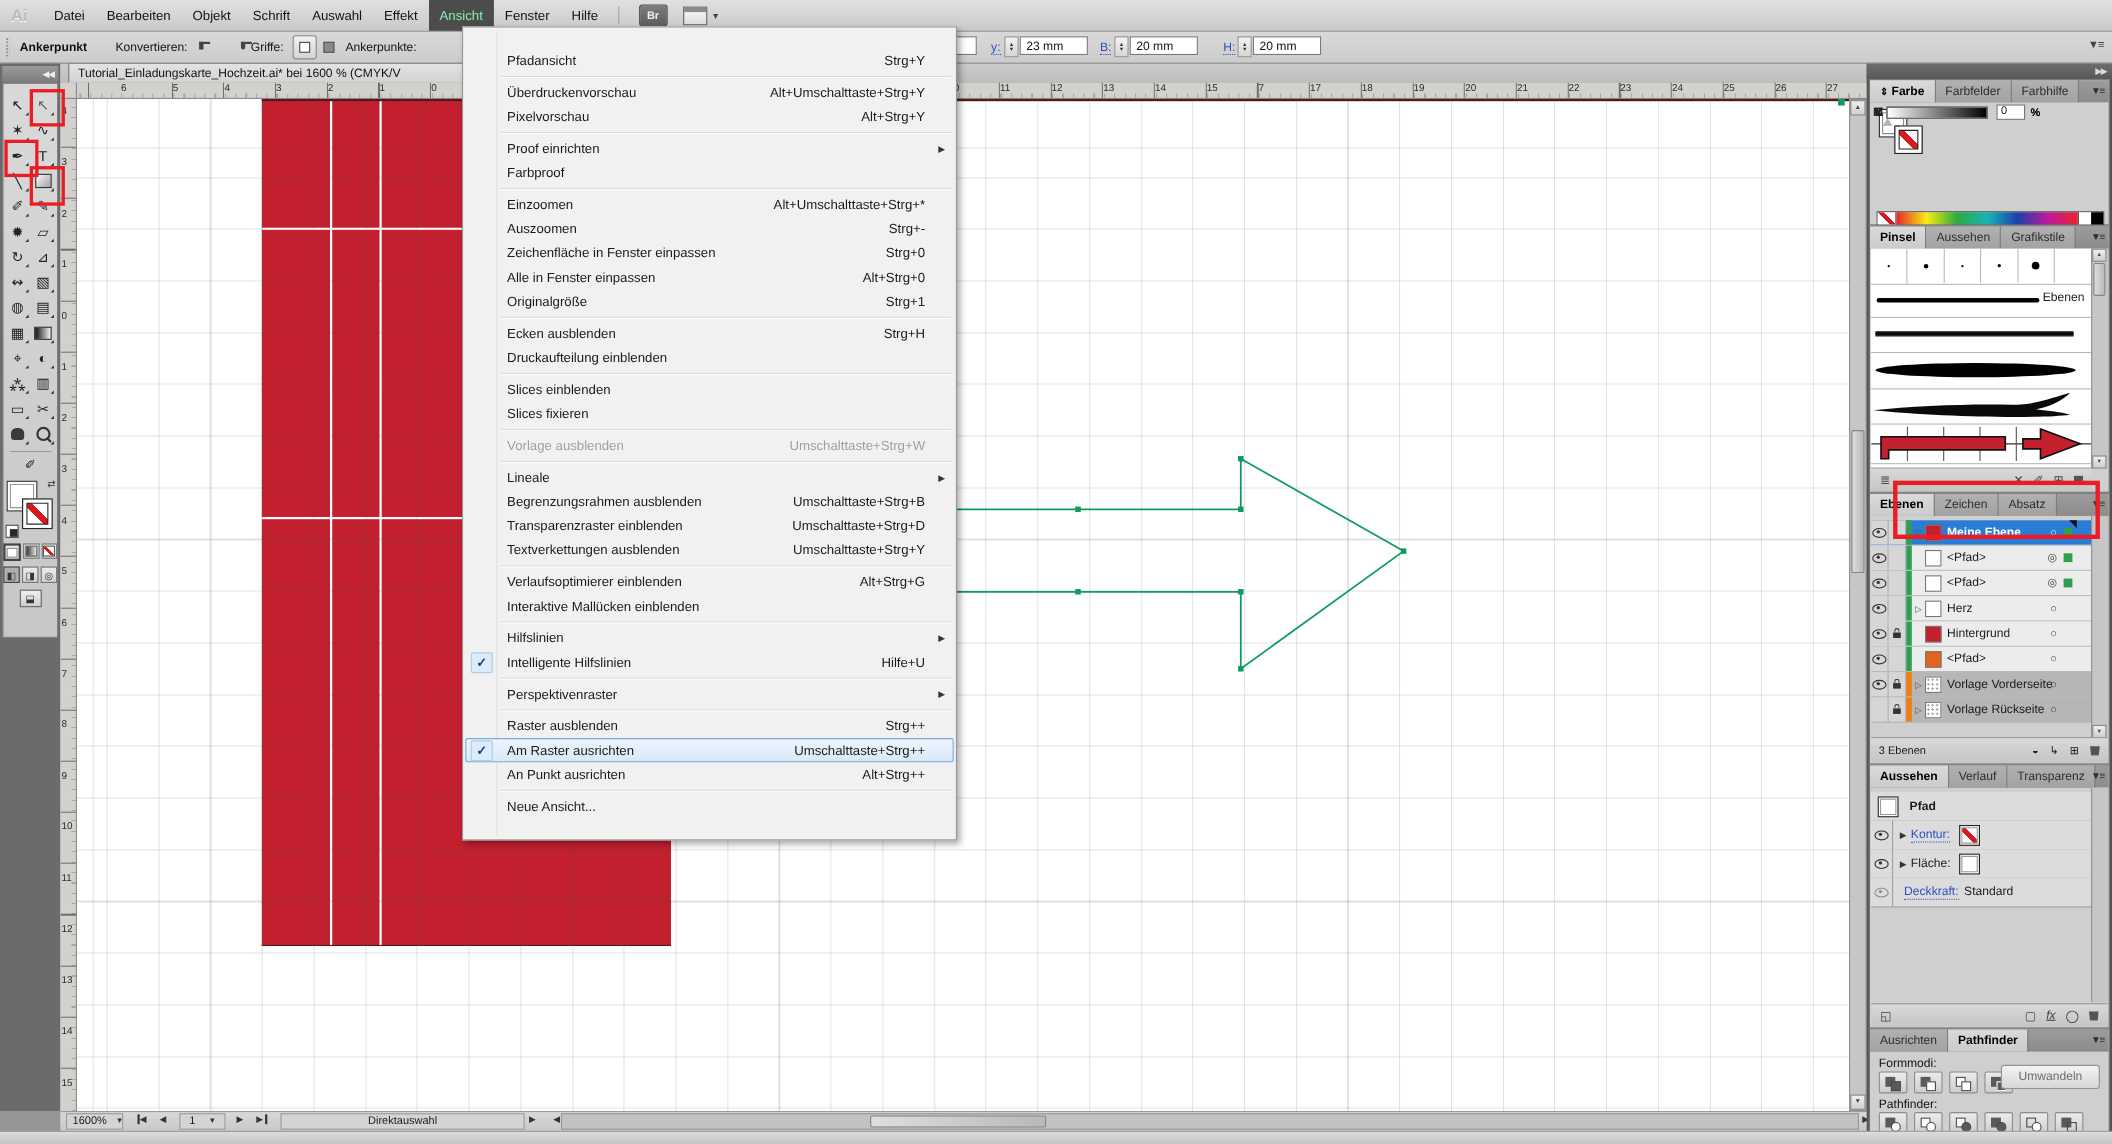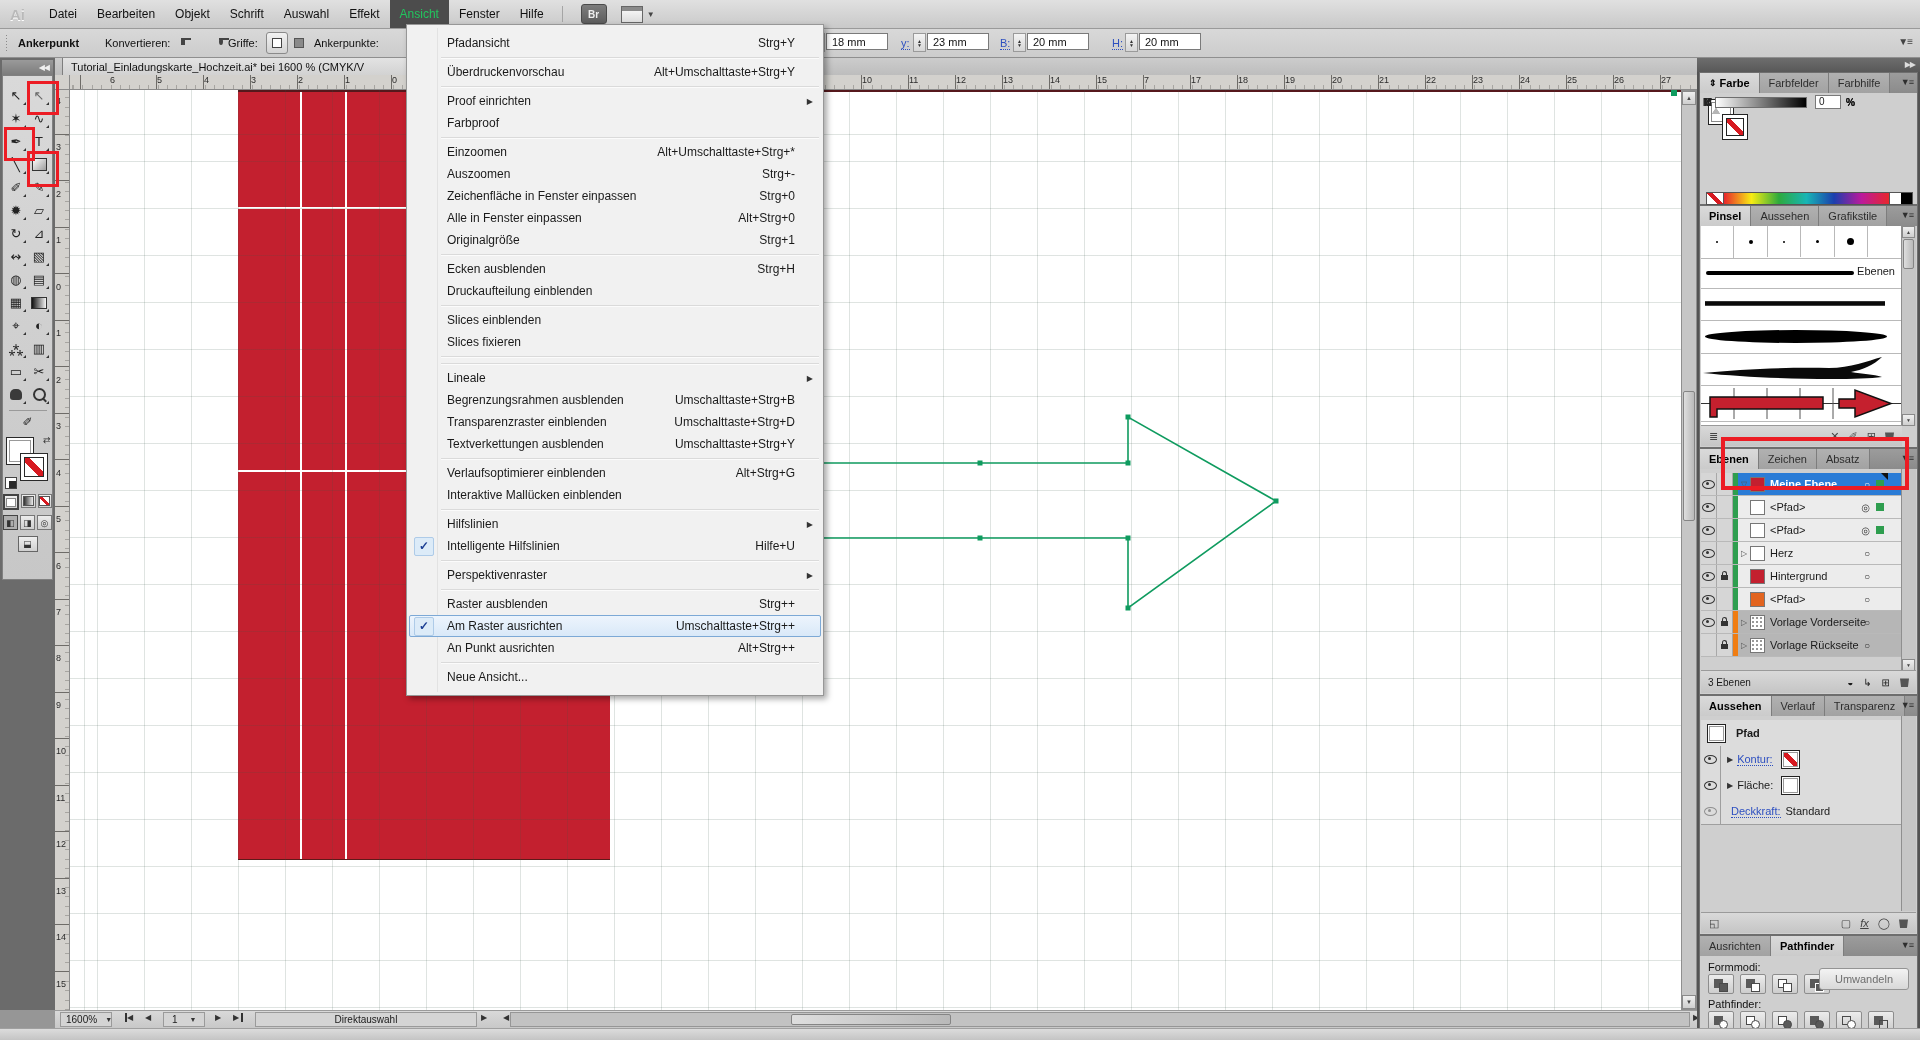--- a/index.html
+++ b/index.html
@@ -5,21 +5,21 @@
   html,body{margin:0;padding:0}
   body{width:1920px;height:1040px;position:relative;overflow:hidden;
        font-family:"Liberation Sans",sans-serif;font-size:11px;color:#1a1a1a;
        background:#969696;-webkit-font-smoothing:antialiased}
   .abs{position:absolute}
   
   #menubar{left:0;top:0;width:1920px;height:28px;background:linear-gradient(#e0e0e0,#c9c9c9);
     border-bottom:1px solid #9a9a9a;display:flex;align-items:center;z-index:40}
   #ai-logo{font-weight:bold;font-size:15px;color:#b9b9b9;text-shadow:0 1px 0 #fff;margin:0 14px 0 10px}
   .mb-item{padding:5px 10px;font-size:12px;color:#111;height:28px;box-sizing:border-box;display:flex;align-items:center}
-  .mb-item.active{background:#4c4c4c;color:#22c55e}
+  .mb-item.active{background:#4c4c4c;color:#86efac}
   .mb-sep{width:1px;height:16px;background:#a5a5a5;margin:0 8px}
   #br-btn{width:24px;height:18px;background:linear-gradient(#7d7d7d,#5d5d5d);border:1px solid #4a4a4a;border-radius:3px;
     color:#eee;font-size:10px;font-weight:bold;display:flex;align-items:center;justify-content:center;margin-left:10px}
   #arrange-icon{width:20px;height:15px;border:1px solid #666;background:linear-gradient(#fdfdfd,#dcdcdc);margin-left:14px;position:relative}
   #arrange-icon::before{content:"";position:absolute;left:0;top:0;right:0;height:4px;background:#8a8a8a}
   .mb-caret{font-size:8px;color:#444;margin-left:4px}
   #workspace{position:absolute;left:1282px;top:0;height:28px;display:flex;align-items:center;font-size:12px;color:#1a1a1a}
   #searchbox{position:absolute;left:1452px;top:5px;width:108px;height:17px;border:1px solid #8a8a8a;border-radius:9px;
     background:linear-gradient(#ffffff,#e3e3e3);display:flex;align-items:center;padding-left:6px;box-sizing:border-box}
   .mag{width:7px;height:7px;border:1.5px solid #777;border-radius:50%;position:relative}
@@ -123,22 +123,22 @@
   .sb-btn{position:absolute;width:14px;height:14px;background:linear-gradient(#efefef,#cfcfcf);border:1px solid #8a8a8a;
     box-sizing:border-box;display:flex;align-items:center;justify-content:center;font-size:6px;color:#444}
   .sb-thumb{position:absolute;background:linear-gradient(90deg,#dedede,#b9b9b9);border:1px solid #858585;box-sizing:border-box;border-radius:2px}
   
   #statusbar{left:0;top:953px;width:1642px;height:18px;background:linear-gradient(#d9d9d9,#c8c8c8);border-top:1px solid #9a9a9a;box-sizing:border-box;position:absolute}
   .st-box{position:absolute;top:1px;height:15px;border:1px solid #9a9a9a;background:#d4d4d4;display:flex;align-items:center;font-size:10px;box-sizing:border-box}
   .st-btn{position:absolute;top:2px;font-size:8px;color:#333}
   .st-first{border-left:2px solid #333}
   #hscroll-track{position:absolute;left:455px;top:1px;width:1180px;height:15px;background:#c2c2c2;border:1px solid #969696;box-sizing:border-box}
   
-  #viewmenu{left:406px;top:24px;width:418px;background:#f1f1f1;border:1px solid #979797;
-    box-shadow:3px 3px 6px rgba(0,0,0,.35);z-index:100;padding:7px 2px;box-sizing:border-box}
+  #viewmenu{left:420px;top:24px;width:450px;background:#f1f1f1;border:1px solid #979797;
+    box-shadow:3px 3px 6px rgba(0,0,0,.35);z-index:100;padding:19px 2px;box-sizing:border-box}
   #viewmenu::before{content:"";position:absolute;left:30px;top:3px;bottom:3px;width:1px;background:#e2e2e2}
   .mi{height:22px;position:relative;display:flex;align-items:center;font-size:12px;color:#1a1a1a}
   .mi .lbl{position:absolute;left:38px;white-space:nowrap}
   .mi .sc{position:absolute;right:26px;font-size:12px;color:#1a1a1a;white-space:nowrap}
   .mi .sub{position:absolute;right:8px;font-size:8px;color:#333;display:none}
   .mi .sub.on{display:block}
   .mi .chk{position:absolute;left:5px;top:2px;width:18px;height:17px;border:1px solid #aecbe8;background:#dcebf8;border-radius:2px;
     color:#1c3f94;font-size:12px;font-weight:bold;text-align:center;line-height:16px;visibility:hidden}
   .mi .chk.on{visibility:visible}
   .mi .lbl.dis,.mi .sc.dis{color:#a0a0a0}
@@ -633,20 +633,26 @@
         
         
         
       </div>
       <div class="mi">
 
         <span class="lbl">Überdruckenvorschau</span>
         <span class="sc">Alt+Umschalttaste+Strg+Y</span>
 
       </div>
+      <div class="mi">
+
+        <span class="lbl">Pixelvorschau</span>
+        <span class="sc">Alt+Strg+Y</span>
+
+      </div>
       <div class="mi sep">
         
         
         
         
       </div>
       <div class="mi">
 
         <span class="lbl">Proof einrichten</span>
         <span class="sc"></span>
@@ -728,20 +734,26 @@
 
         <span class="lbl">Slices fixieren</span>
         <span class="sc"></span>
 
       </div>
       <div class="mi sep">
         
         
         
         
+      </div>
+      <div class="mi">
+
+        <span class="lbl dis">Vorlage ausblenden</span>
+        <span class="sc dis">Umschalttaste+Strg+W</span>
+
       </div>
       <div class="mi sep">
         
         
         
         
       </div>
       <div class="mi">
 
         <span class="lbl">Lineale</span>

